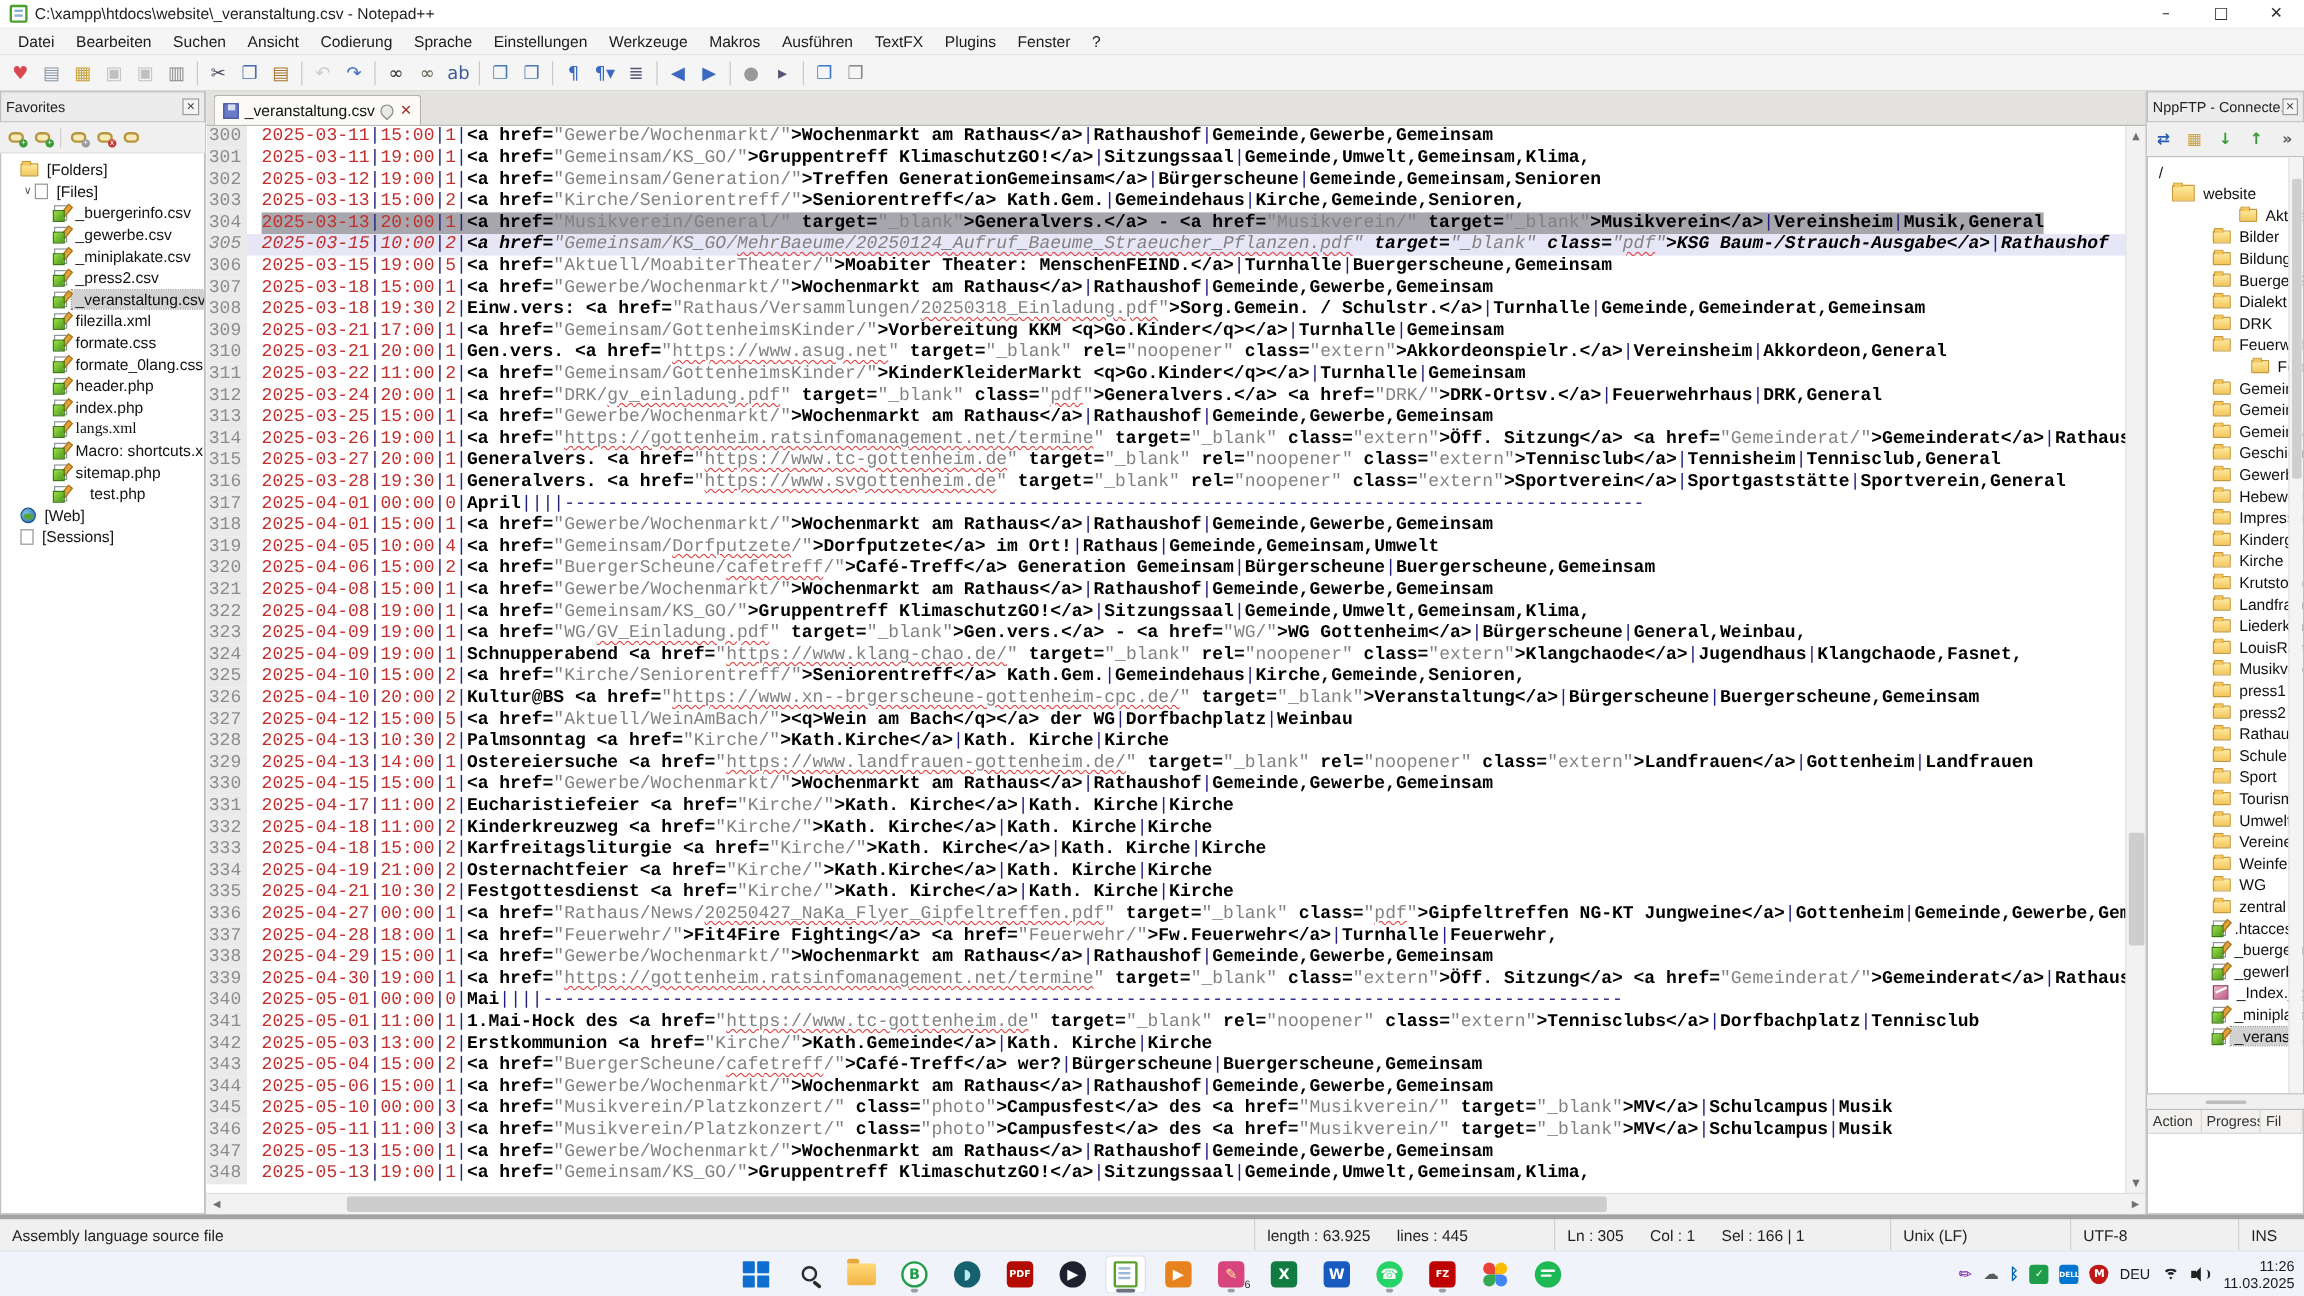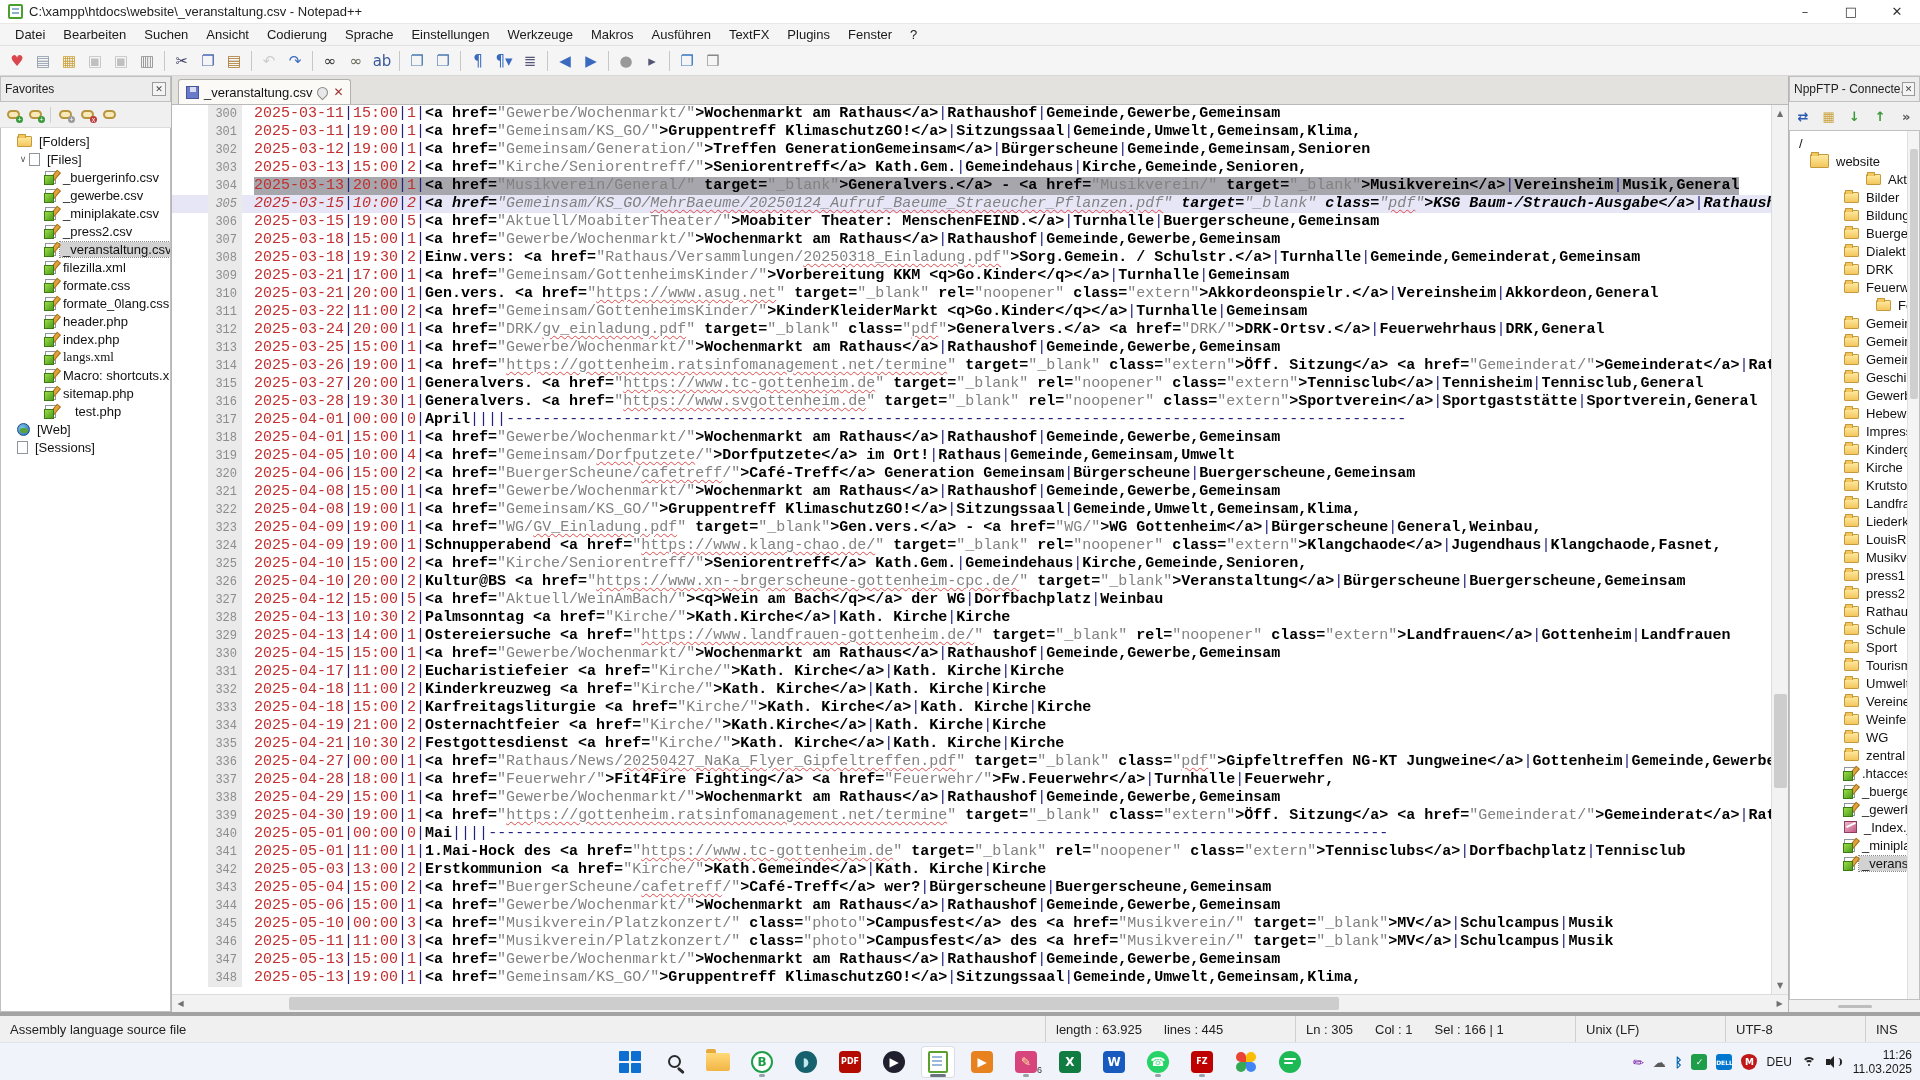--- a/index.html
+++ b/index.html
@@ -59,21 +59,21 @@
   #tab-active { height:25px; background:#fbfaf7; border:1px solid #b0b0b0; border-bottom:none; border-radius:3px 3px 0 0; display:flex; align-items:center; padding:0 7px; gap:5px; }
   .tab-floppy { width:13px; height:13px; background:#6a79c8; border:1px solid #46549a; position:relative; }
   .tab-floppy::after { content:""; position:absolute; left:3px; top:0; width:6px; height:5px; background:#d8ddf2; }
   #tab-active .tlabel { font-size:13px; color:#111; }
   .tab-pin { width:11px; height:11px; border:1px solid #8a8a8a; border-radius:50% 50% 50% 0; transform:rotate(-45deg); background:#e8e8e8; }
   .tab-close { color:#9c3030; font-weight:bold; font-size:12px; font-family:"DejaVu Sans",sans-serif;}
 
   #editor-body { flex:1; display:flex; background:#fff; }
   #rows-wrap { flex:1; overflow:hidden; position:relative; background:#fff;}
   .erow { height:18px; white-space:pre; font-family:"Liberation Mono","DejaVu Sans Mono",monospace; font-size:15px; line-height:18px; display:flex;}
-  .erow .gut { width:34px; flex:none; background:#eaeaea; color:#8c8c8c; font-size:12px; text-align:right; padding-right:5px;margin-left:36px; }
+  .erow .gut { width:34px; flex:none; background:#eaeaea; color:#8c8c8c; font-size:15px; text-align:right; padding-right:5px; }
   .erow .marg { width:12px; flex:none; background:#fff; }
   .erow.cur { background:#e6e6f7;font-style:italic; }
   .erow.cur .marg { background:#e6e6f7; }
   .erow .lw { display:inline-block; }
   .erow.sel .lw { background:#a6a6ac; }
   .sg-d { color:#c22f2f; }
   .sg-o { color:#22227e; }
   .sg-k { color:#000; font-weight:bold; }
   .sg-s { color:#828282; }
   .sg-u { color:#828282; text-decoration:underline; text-decoration-style:wavy; text-decoration-color:#e04a4a; text-decoration-thickness:1px; text-underline-offset:2px; }
@@ -570,20 +570,27 @@
             <span class="lbl">_miniplakate.csv</span>
           </div>
           <div class="tree-row selected" style="padding-left: 54px;">
             <span class="i-page green pencil"></span>
             <span class="lbl">_veranstaltung.csv</span>
           </div>
         </div>
       <div id="ftp-split">
           <div class="grip"></div>
         </div>
+      <div id="ftp-bottom">
+        <div id="ftp-cols">
+            <div class="fcol" style="width: 52px;">Action</div>
+            <div class="fcol" style="width: 58px;">Progress</div>
+            <div class="fcol" style="width: 40px;">Fil</div>
+          </div>
+      </div>
     </div>
   </div>
 
   <div id="statusbar">
     <div class="stseg grow">Assembly language source file</div>
     <div class="stseg" style="width:250px;">
       <span>length : 63.925</span>
         <span class="stgap"></span>
         <span>lines : 445</span>
     </div>

